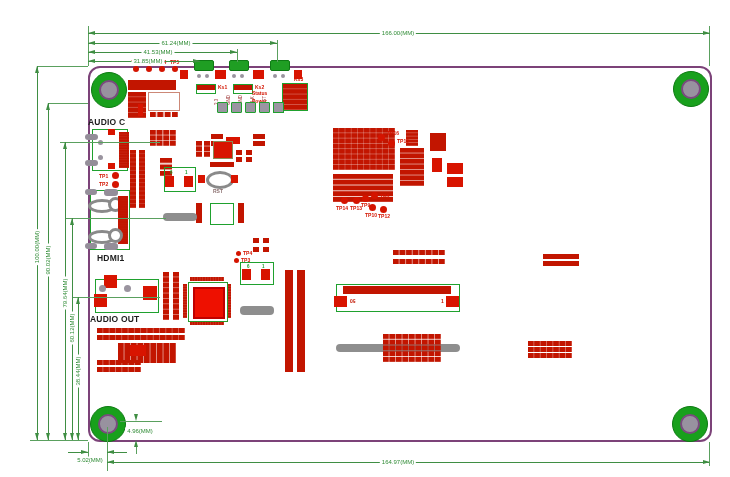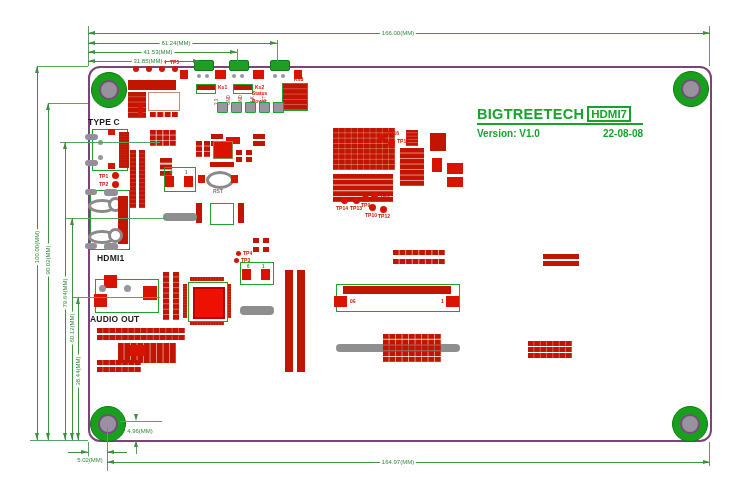--- a/index.html
+++ b/index.html
@@ -205,21 +205,21 @@
     <span class="pin"></span>
       <span class="pin"></span>
       <span class="pin"></span>
       <span class="pin"></span>
       <span class="pin" style="border-radius:0"></span>
   </div>
   <div class="pads" style="left:211px;top:134px;width:12px;height:12px"></div>
   <div class="pads" style="left:253px;top:134px;width:12px;height:12px"></div>
   <div class="redrect" style="left:226px;top:137px;width:14px;height:7px"></div>
 
-  <span class="clab" style="left:88px;top:117px">TYPE C</span>
+  <span class="clab" style="left:88px;top:117px">AUDIO C</span>
   <div class="gout" style="left:92px;top:129px;width:34px;height:40px"></div>
   <div class="grayp" style="left:85px;top:134px;width:13px;height:6px"></div>
   <div class="grayp" style="left:85px;top:160px;width:13px;height:6px"></div>
   <div class="gdot" style="left:98px;top:140px;width:5px;height:5px"></div>
   <div class="gdot" style="left:98px;top:155px;width:5px;height:5px"></div>
   <div class="redrect" style="left:108px;top:129px;width:7px;height:6px"></div>
   <div class="redrect" style="left:108px;top:163px;width:7px;height:6px"></div>
   <div class="strip" style="left:119px;top:132px;width:10px;height:36px"></div>
 
   <div class="pads" style="left:130px;top:150px;width:15px;height:58px;background-size:6px 4px"></div>
@@ -332,24 +332,14 @@
   <div class="pads" style="left:383px;top:334px;width:58px;height:28px"></div>
   <div class="pads" style="left:528px;top:341px;width:44px;height:17px"></div>
 
   <div class="gout" style="left:336px;top:284px;width:122px;height:26px"></div>
   <div class="fstripe" style="left:343px;top:286px;width:108px;height:8px"></div>
   <div class="redrect" style="left:334px;top:296px;width:13px;height:11px"></div>
   <div class="redrect" style="left:446px;top:296px;width:13px;height:11px"></div>
   <span class="fnum" style="left:350px;top:298px;transform:rotate(180deg)">50</span>
   <span class="fnum" style="left:441px;top:299px">1</span>
 
-  <div class="logo">
-    <div class="logo-row1">
-      <span class="brand">BIGTREETECH</span>
-      <span class="model-box">HDMI7</span>
-    </div>
-    <div class="logo-row2">
-      <span><span>Version:</span> <span>V1.0</span></span>
-      <span>22-08-08</span>
-    </div>
-  </div>
 
 </div>
 
 </body></html>

